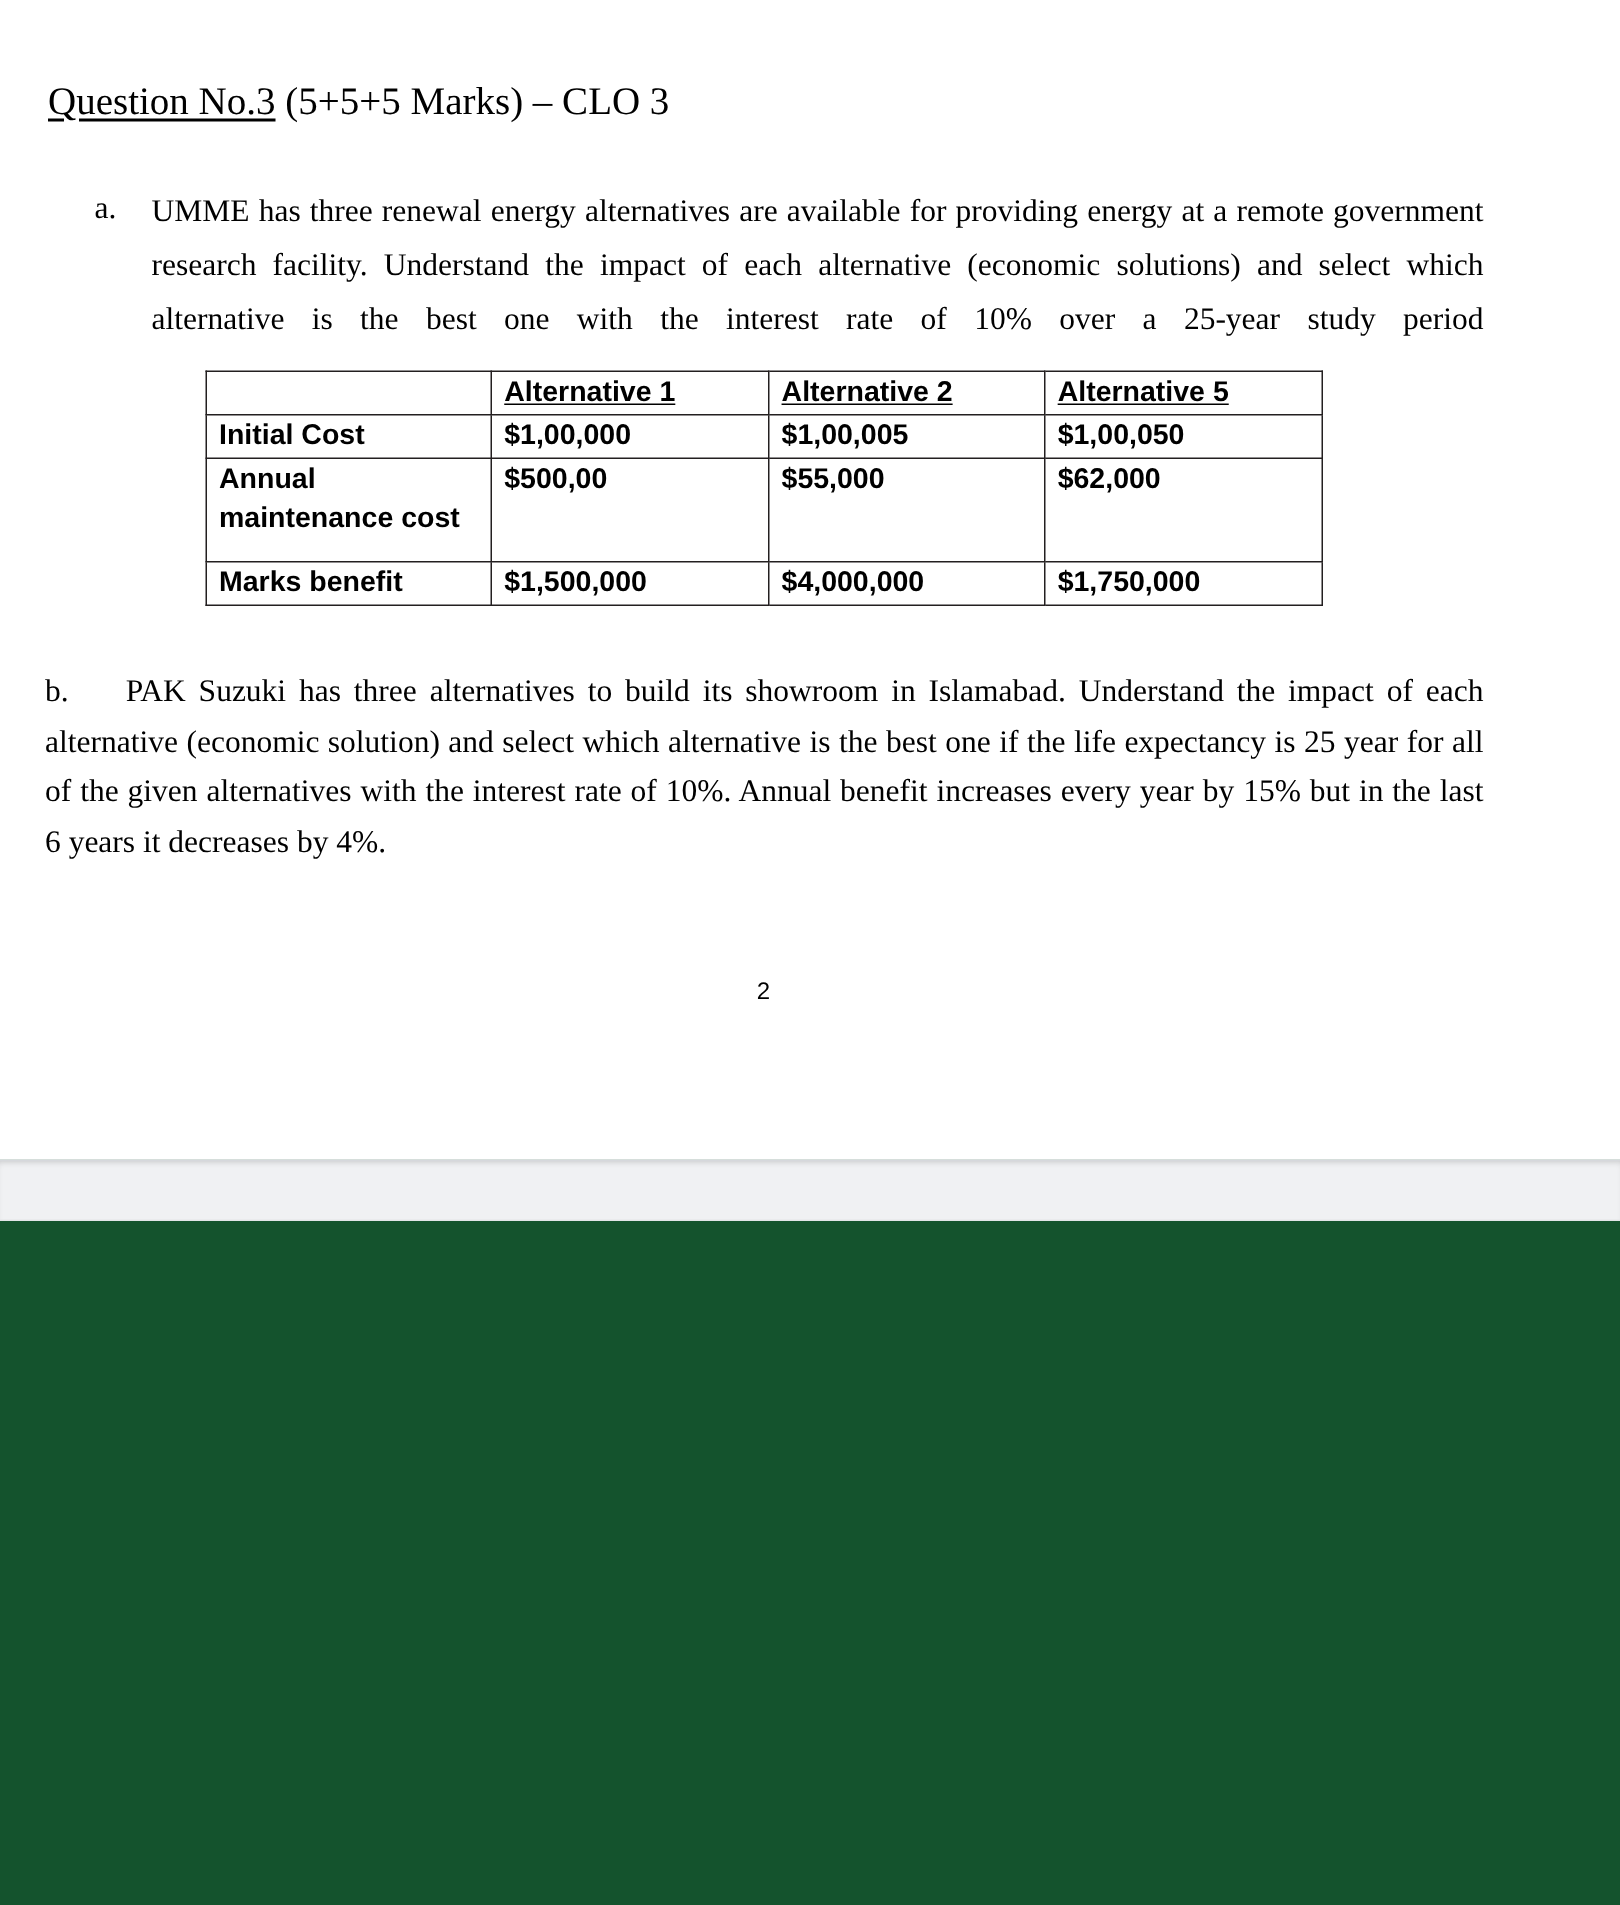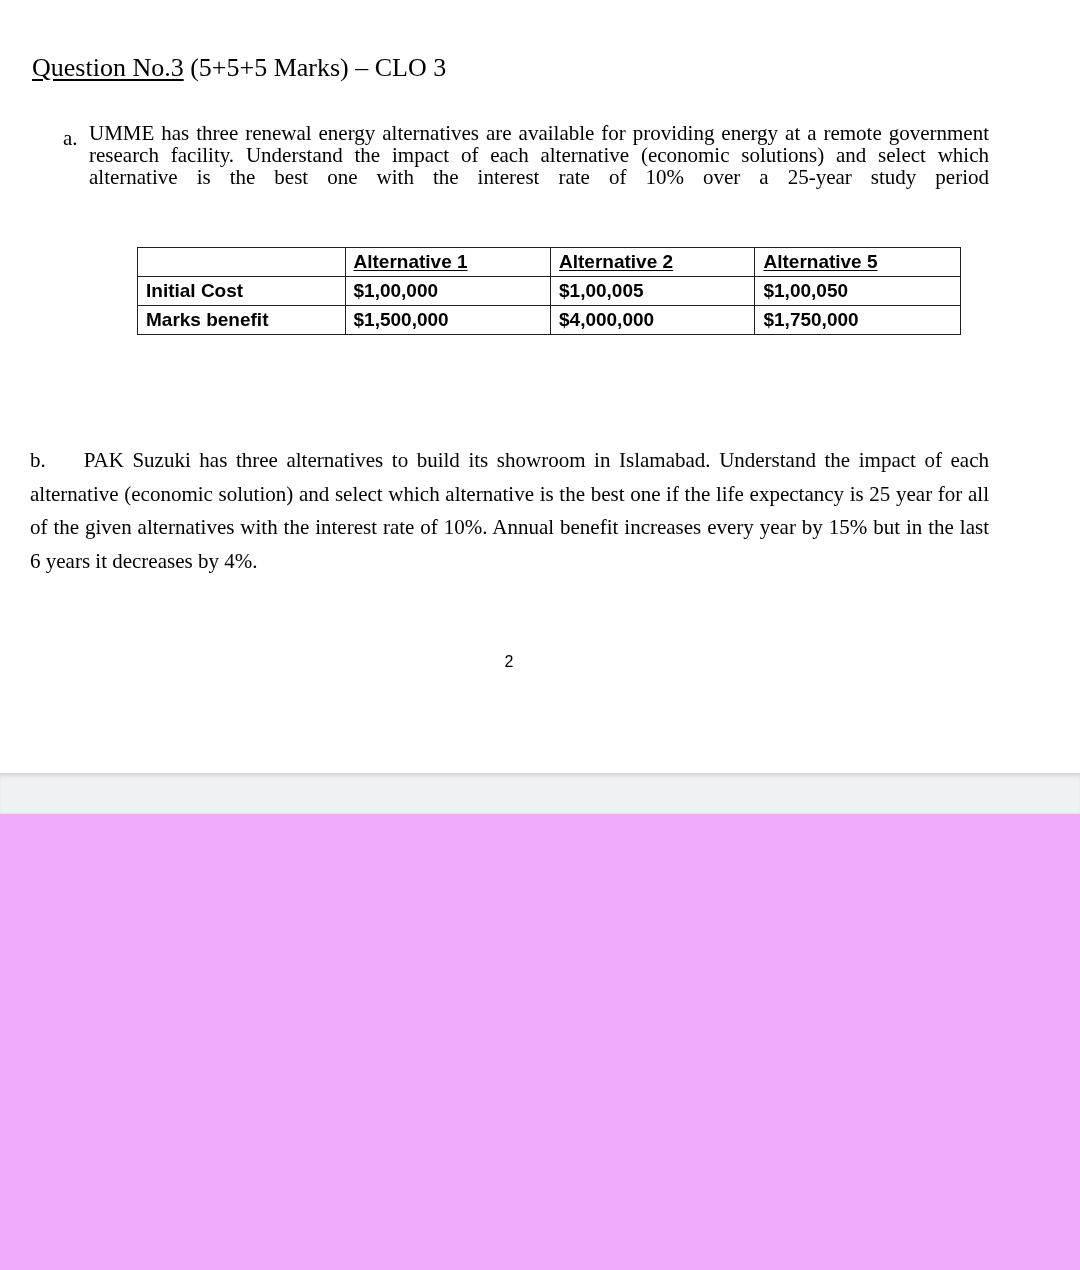--- a/index.html
+++ b/index.html
@@ -11,21 +11,21 @@
   body {
     width: 1080px;
     font-family: "Liberation Serif", serif;
     color: #000000;
     -webkit-font-smoothing: antialiased;
   }
   .doc {
     position: relative;
     width: 1080px;
     min-height: 1270px;
-    background: #f0abfc;
+    background: #14532d;
     overflow: hidden;
   }
 
   
   .page {
     position: relative;
     background: #ffffff;
     box-sizing: border-box;
   }
   .page-one {
@@ -67,23 +67,23 @@
   }
   .item-marker {
     position: absolute;
     left: 0;
     top: 0;
     width: 36px;
     font-size: 21px;
     line-height: 33.5px;
   }
   .item-body {
-    margin-left: 26px;
+    margin-left: 38px;
     font-size: 21px;
-    line-height: 22px;
+    line-height: 36px;
     text-align: justify;
     text-justify: inter-word;
   }
   .item-body.last-justify::after {
     content: "";
     display: inline-block;
     width: 100%;
   }
 
   .para-b {
@@ -127,21 +127,21 @@
   }
   table.grid th.hdr span.u {
     text-decoration: underline;
     text-underline-offset: 2px;
   }
 
   
   #table-alternatives-energy {
     left: 137px;
     top: 247px;
-    width: 824px;
+    width: 745px;
     font-size: 19px;
   }
   #table-alternatives-energy td,
   #table-alternatives-energy th { height: 26px; line-height: 26px; padding: 1px 8px; }
   #table-alternatives-energy .c0 { width: 188px; }
   #table-alternatives-energy .c1 { width: 186px; }
   #table-alternatives-energy .c2 { width: 185px; }
   #table-alternatives-energy .c3 { width: 186px; }
   #table-alternatives-energy tr.tall td { height: 66px; line-height: 26px; vertical-align: top; }
 </style>
@@ -174,20 +174,26 @@
           <th class="c3 hdr">
             <span class="u">Alternative 5</span>
           </th>
         </tr>
         <tr>
           <td>Initial Cost</td>
           <td>$1,00,000</td>
           <td>$1,00,005</td>
           <td>$1,00,050</td>
         </tr>
+        <tr class="tall">
+          <td>Annual maintenance cost</td>
+          <td>$500,00</td>
+          <td>$55,000</td>
+          <td>$62,000</td>
+        </tr>
         <tr>
           <td>Marks benefit</td>
           <td>$1,500,000</td>
           <td>$4,000,000</td>
           <td>$1,750,000</td>
         </tr>
       </tbody>
     </table>
 
     <div class="para-b">

